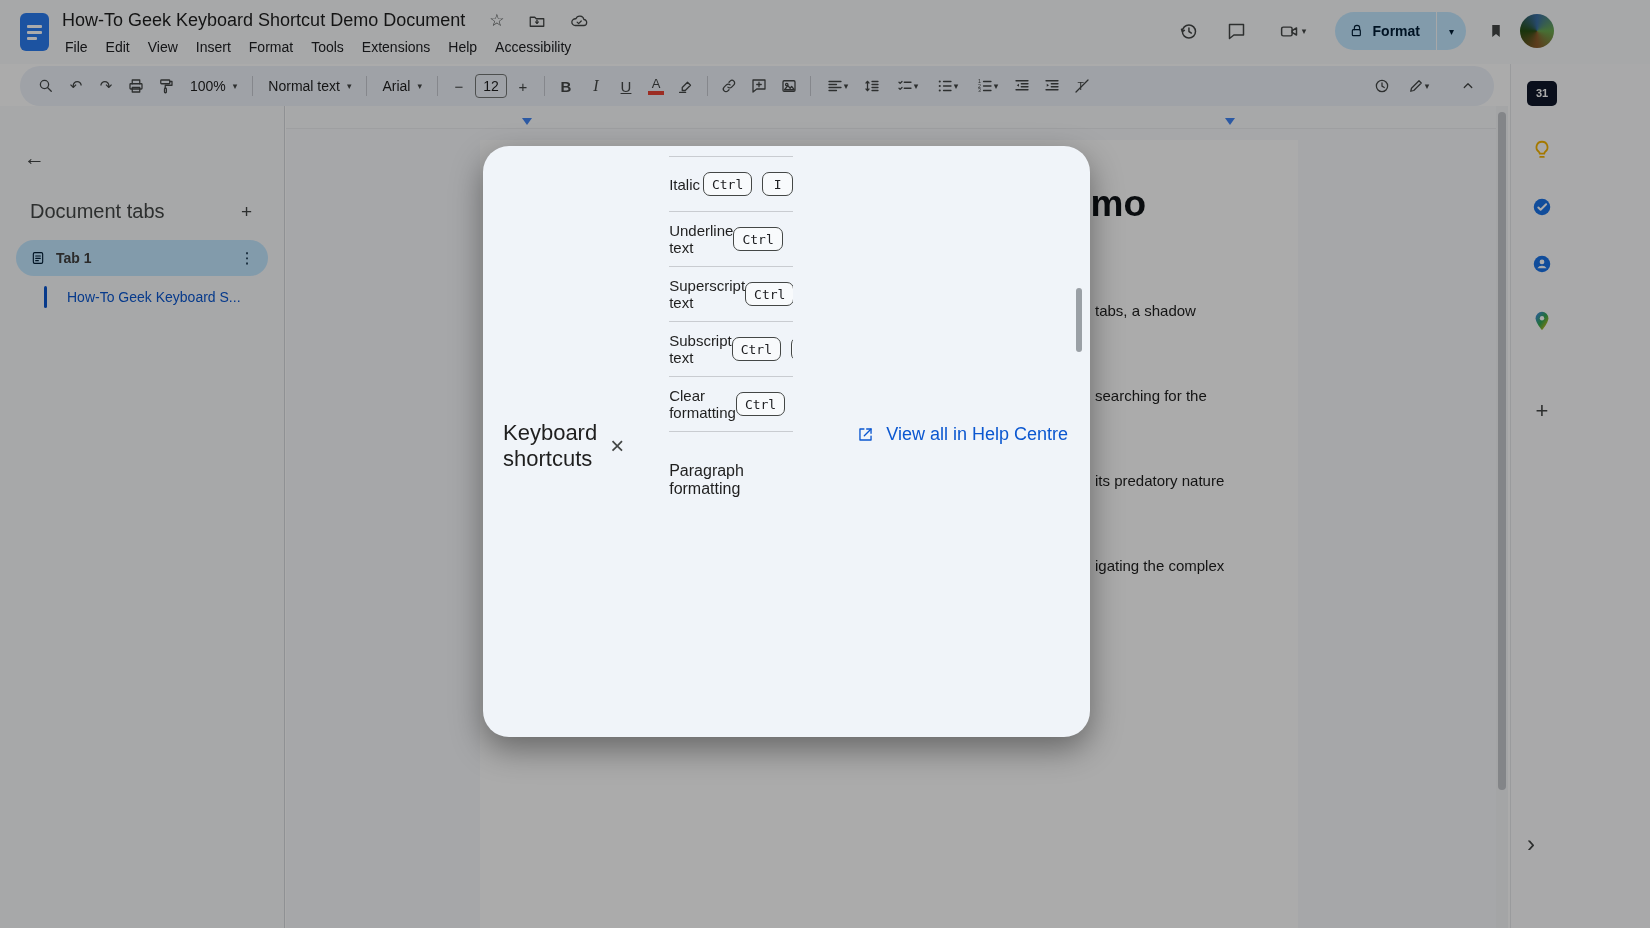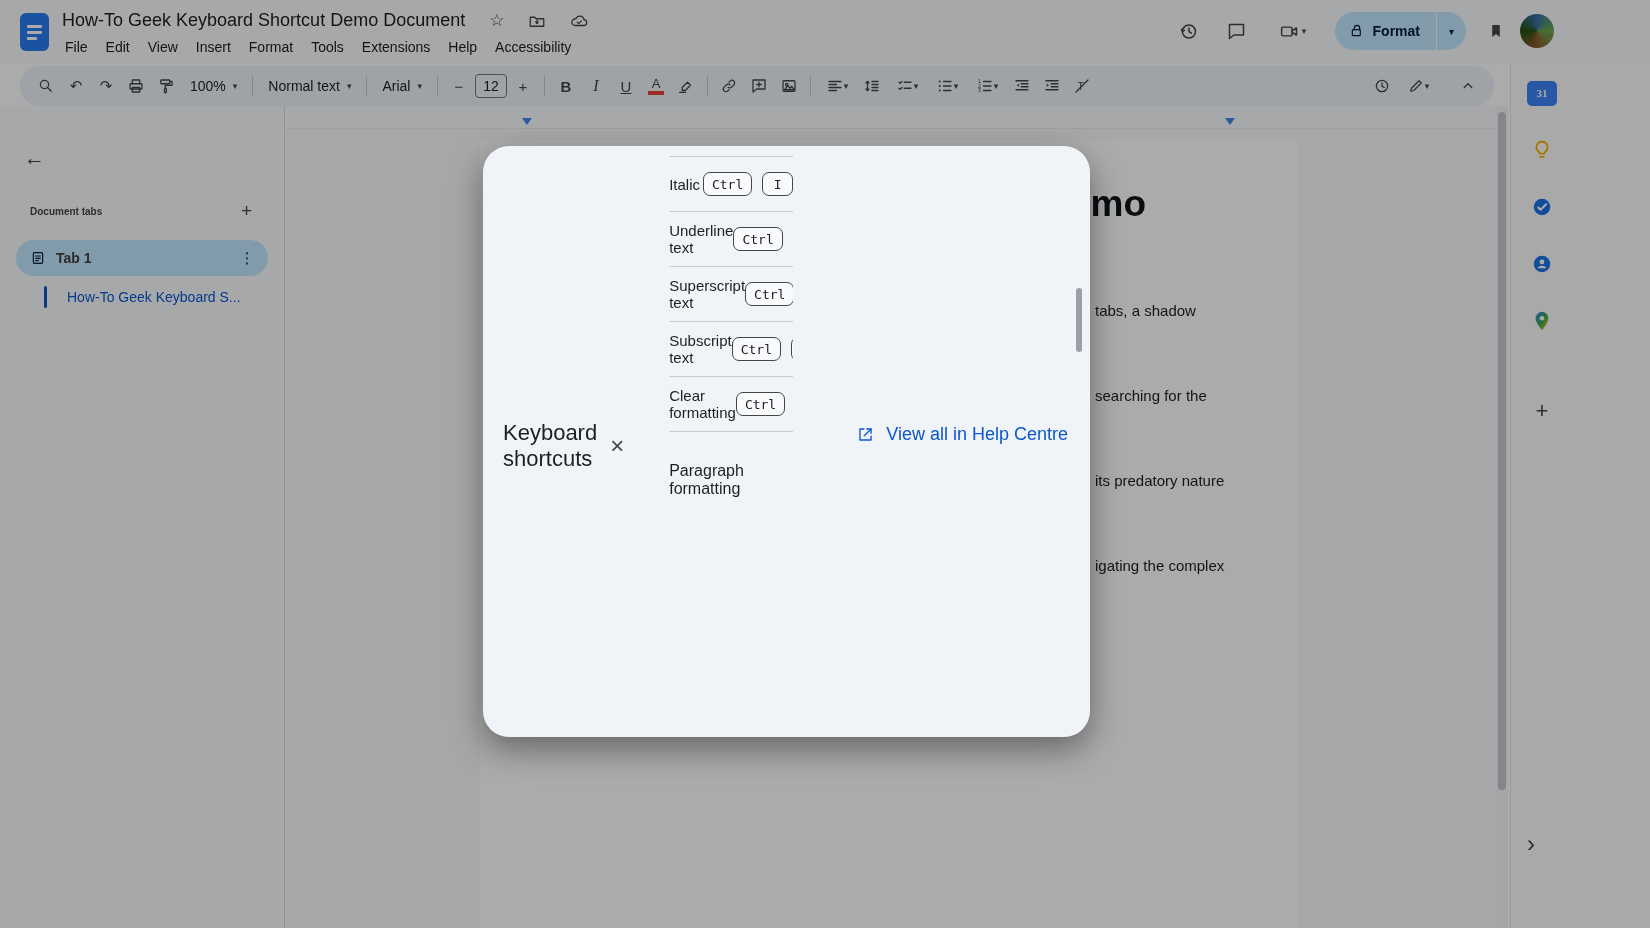--- a/index.html
+++ b/index.html
@@ -40,21 +40,21 @@
   .tb .b{font-weight:bold}.tb .it{font-style:italic;font-family:"Liberation Serif",serif;font-size:16px}
   .tb .u{text-decoration:underline}
   .acolor{display:flex;flex-direction:column;align-items:center;line-height:1;}
   .acolor .bar{width:16px;height:4px;background:#e94335;margin-top:1px;}
   .tb-spacer{flex:1;}
 
   
   .tabs-sidebar{position:absolute;left:0;top:106px;width:285px;bottom:0;background:#f9fbfd;border-right:1px solid #d6d9dd;box-sizing:border-box;}
   .back-btn{position:absolute;left:24px;top:40px;font-size:21px;color:#444746;}
   .tabs-head{position:absolute;left:30px;right:32px;top:94px;display:flex;justify-content:space-between;align-items:center;}
-  .tabs-head .lbl{font-size:10px;color:#444746;font-weight:bold;}
+  .tabs-head .lbl{font-size:20px;color:#444746;}
   .tabs-head .plus{font-size:19px;color:#444746;}
   .tab-pill{position:absolute;left:16px;top:134px;width:252px;height:36px;background:#c2e7ff;border-radius:18px;
     display:flex;align-items:center;padding:0 10px 0 14px;box-sizing:border-box;gap:10px;}
   .tab-pill .tlabel{font-size:14px;color:#404040;font-weight:bold;flex:1;}
   .tab-pill .kebab{font-size:15px;color:#001d35;width:22px;text-align:center;}
   .outline-item{position:absolute;left:44px;top:180px;display:flex;align-items:center;gap:20px;}
   .outline-bar{width:3px;height:22px;background:#0b57d0;border-radius:2px;}
   .outline-text{font-size:14px;color:#0b57d0;max-width:180px;overflow:hidden;text-overflow:ellipsis;white-space:nowrap;}
 
   
@@ -66,22 +66,22 @@
   .doc-fragments{position:absolute;inset:0;z-index:5;}
   .doc-frag{position:absolute;left:1095px;font-size:15px;color:#1f1f1f;white-space:nowrap;}
   .doc-frag:nth-child(1){top:302px}.doc-frag:nth-child(2){top:387px}
   .doc-frag:nth-child(3){top:472px}.doc-frag:nth-child(4){top:557px}
 
   
   .main-scrollbar{position:absolute;left:1496px;top:106px;width:12px;bottom:0;background:#f5f6f8;}
   .main-thumb{position:absolute;left:2px;top:6px;width:8px;height:678px;background:#c3c6cb;border-radius:4px;}
   .side-rail{position:absolute;left:1510px;top:64px;right:0;bottom:0;background:#fdfdfe;border-left:1px solid #e6e8eb;box-sizing:border-box;}
   .rail-btn{position:absolute;left:16px;width:30px;height:30px;display:flex;align-items:center;justify-content:center;}
-  .cal-icon{width:37px;height:25px;background:#3b82f6;border-radius:5px;color:#fff;font-size:11px;font-weight:bold;
-    display:flex;align-items:center;justify-content:center;font-family:Liberation Serif, serif;}
+  .cal-icon{width:37px;height:25px;background:#0f172a;border-radius:5px;color:#fff;font-size:11px;font-weight:bold;
+    display:flex;align-items:center;justify-content:center;}
   .rail-plus{font-size:22px;color:#444746;}
   .rail-chevron{position:absolute;left:16px;top:766px;font-size:24px;color:#444746;}
 
   
   .overlay{position:absolute;inset:0;background:rgba(0,0,0,.33);z-index:10;}
   .dialog{position:absolute;left:483px;top:146px;width:607px;height:591px;background:#f0f4f9;border-radius:26px;
     box-shadow:0 12px 32px rgba(0,0,0,.4);z-index:20;display:flex;flex-direction:row;box-sizing:border-box;}
   .dialog-header{display:flex;justify-content:space-between;align-items:center;padding:24px 24px 16px 20px;}
   .dialog-title{font-size:22px;color:#1f1f1f;}
   .close-btn{font-size:24px;color:#444746;line-height:1;width:28px;height:28px;display:flex;align-items:center;justify-content:center;}

